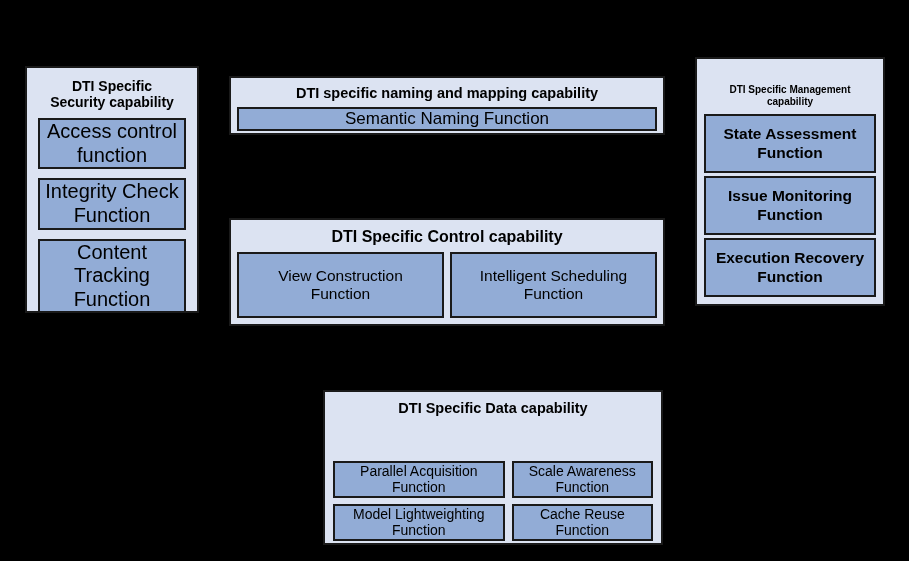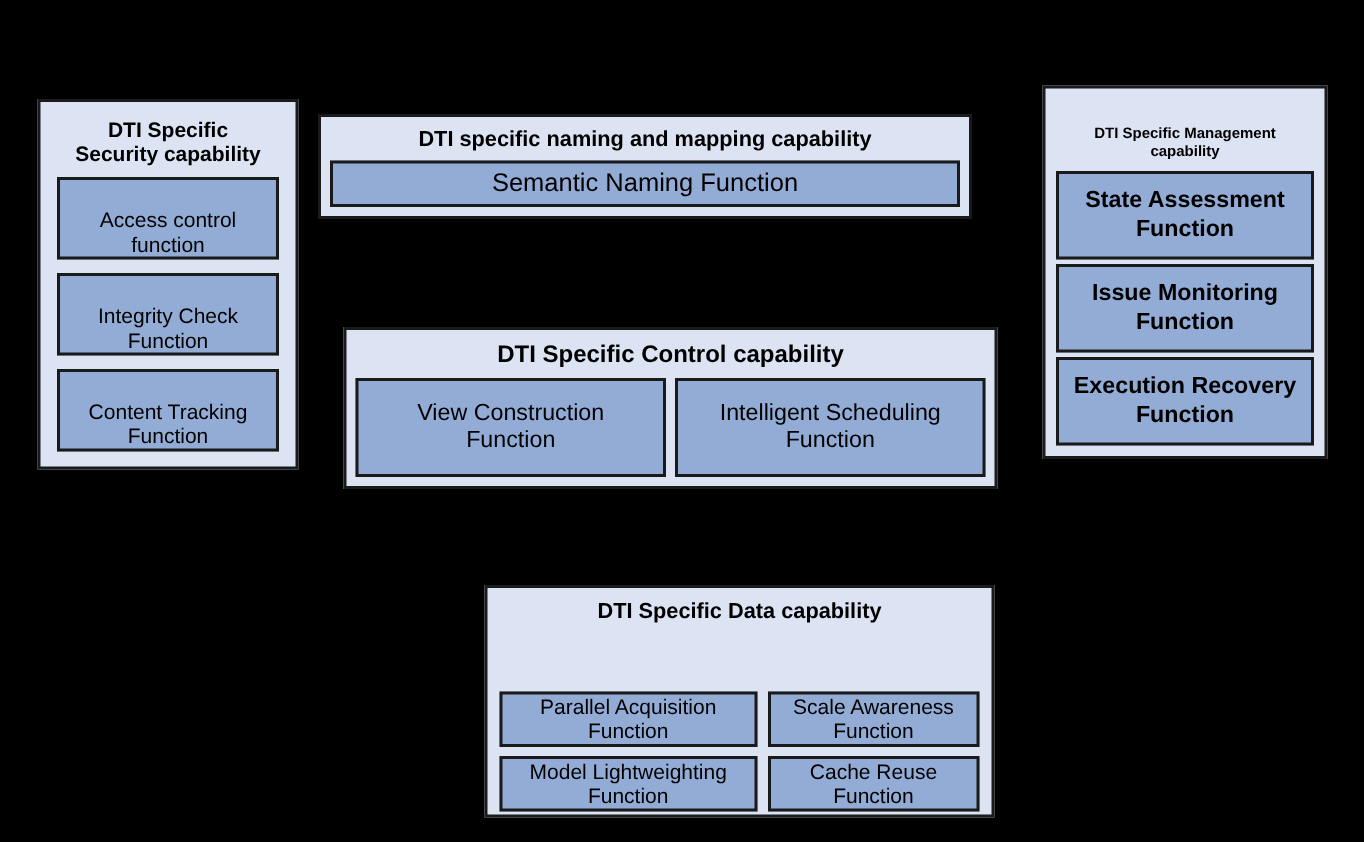--- a/index.html
+++ b/index.html
@@ -68,31 +68,31 @@
   #panel-security .panel-title {
     font-size: 14px;
     padding: 10px 8px 8px 8px;
   }
   #panel-security .panel-body {
     flex-direction: column;
     padding: 0 11px 10px 11px;
     gap: 9px;
   }
   #panel-security .fn-box {
-    font-size: 14px;
+    font-size: 20px;
     flex: 1 1 0;
     align-items: flex-end;
   }
 
   
   #panel-naming {
-    left: 212px;
+    left: 229px;
     top: 76px;
     width: 436px;
-    height: 70px;
+    height: 59px;
   }
   #panel-naming .panel-title {
     font-size: 14.5px;
     padding: 7px 8px 5px 8px;
   }
   #panel-naming .panel-body {
     flex-direction: row;
     padding: 0 6px 6px 6px;
     gap: 5px;
   }

